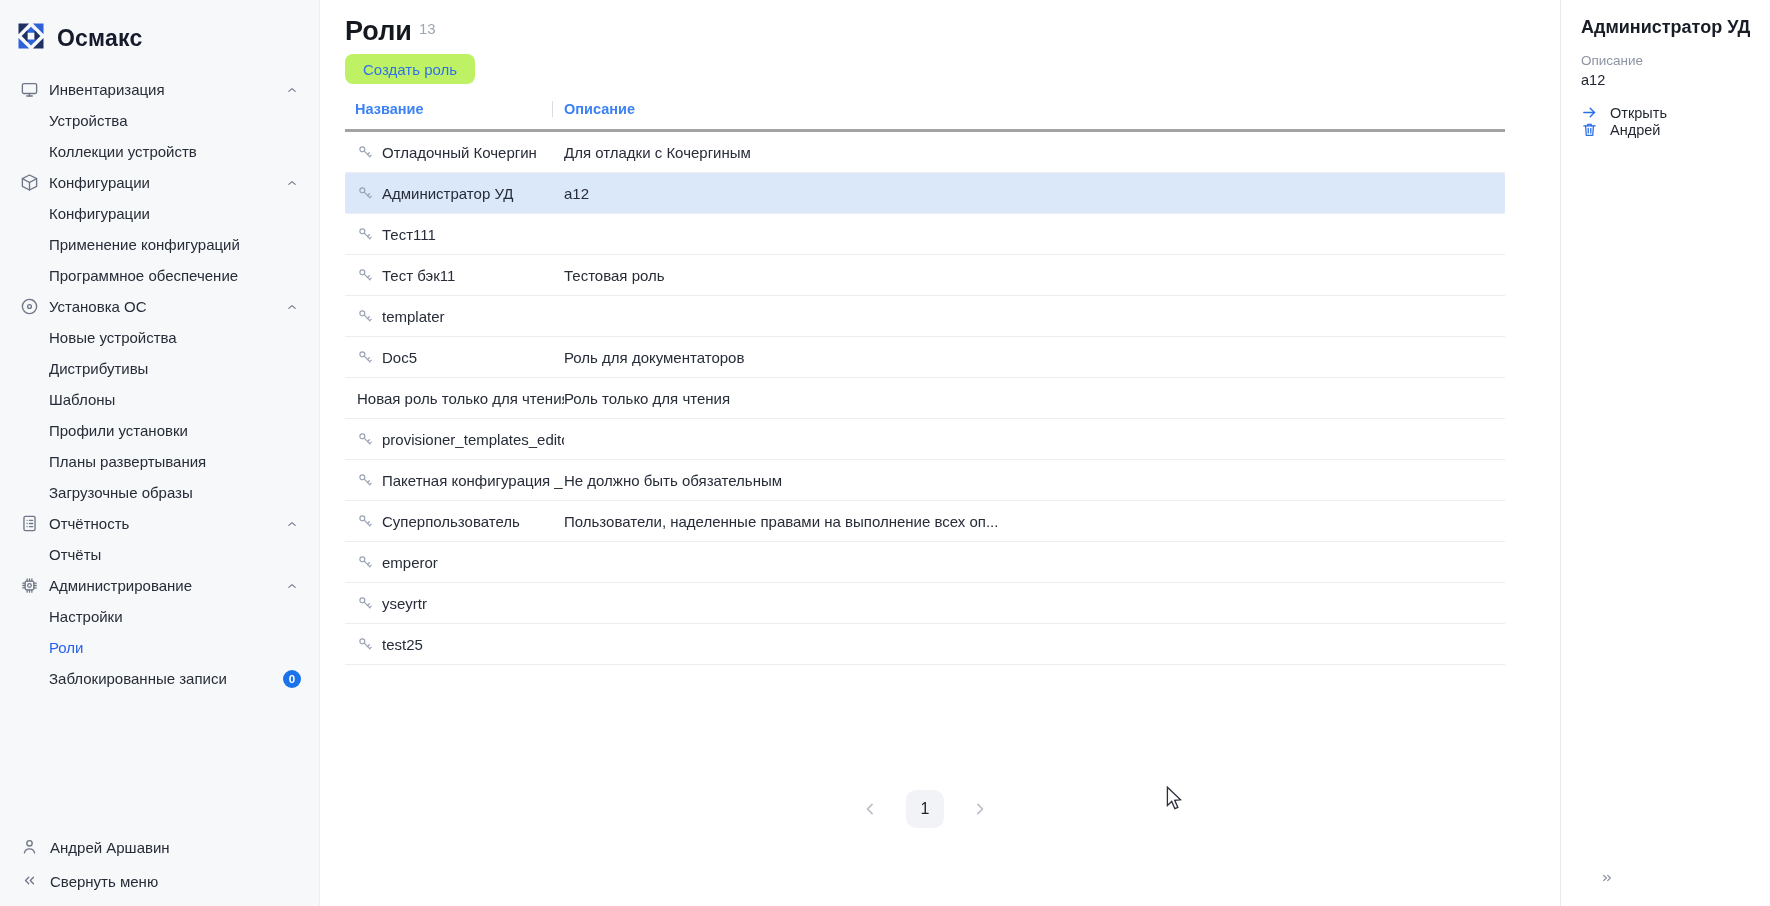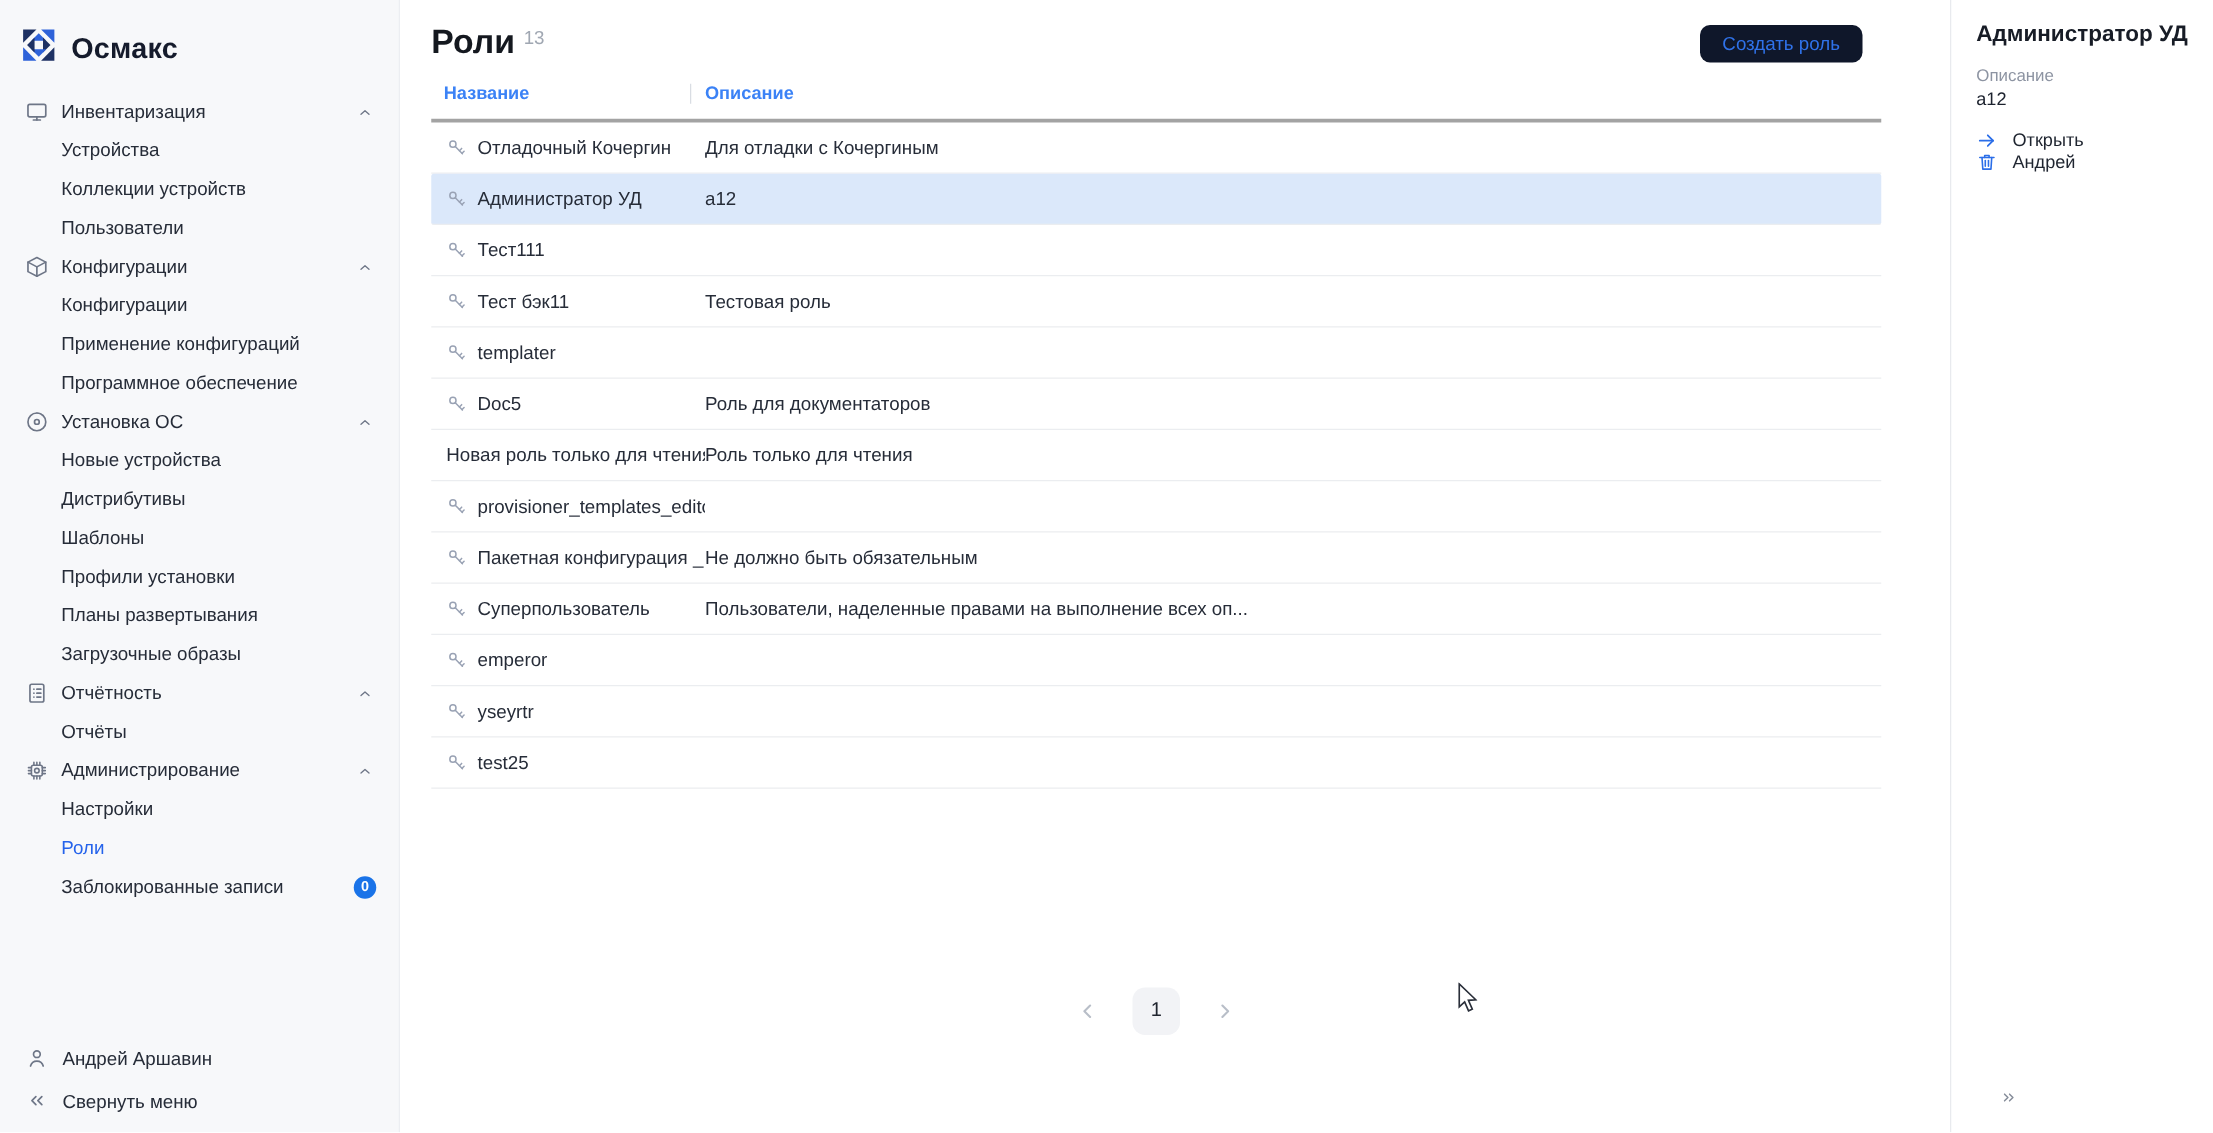--- a/index.html
+++ b/index.html
@@ -22,24 +22,24 @@
   .chev svg{width:14px;height:14px;}
   .nav-sub{display:flex;align-items:center;height:31px;padding:0 18px 0 49px;font-size:15px;color:#262c38;cursor:pointer;}
   .nav-sub.active{color:#2563eb;}
   .badge{margin-left:auto;background:#1a73e8;color:#fff;min-width:18px;height:18px;border-radius:9px;
     font-size:11.5px;font-weight:700;display:flex;align-items:center;justify-content:center;padding:0 5px;}
   .sidebar-footer{margin-top:auto;padding:0 20px 8px;}
   .footer-item{display:flex;align-items:flex-end;gap:11px;height:34px;font-size:15px;color:#262c38;cursor:pointer;}
   .footer-item .nav-ic{color:#6e7687;}
   
   .main{flex:1;position:relative;background:#fff;}
-  .main-header{display:flex;justify-content:space-between;align-items:flex-end;padding:14px 70px 0 25px;}
+  .main-header{display:flex;justify-content:space-between;align-items:flex-start;padding:14px 70px 0 25px;flex-direction:column;}
   .page-title{font-size:27px;font-weight:700;color:#14181f;margin:0;line-height:34px;}
   .page-count{font-size:15px;font-weight:400;color:#a0a7b2;vertical-align:top;position:relative;top:-2px;margin-left:7px;}
-  .create-btn{margin-top:6px;height:30px;padding:0 18px;background:#0f172a;color:#2f72e9;border:none;border-radius:8px;
+  .create-btn{margin-top:6px;height:30px;padding:0 18px;background:#bef264;color:#2f72e9;border:none;border-radius:8px;
     font-size:15px;font-family:inherit;cursor:pointer;}
   
   .table{margin:4px 55px 0 25px;width:1160px;}
   .thead{display:flex;align-items:center;height:44px;border-bottom:3px solid #a3a3a3;font-size:14.5px;font-weight:700;color:#3b82f6;}
   .th-name{width:207px;padding-left:10px;}
   .col-divider{width:1px;height:16px;background:#d9dde3;}
   .th-desc{padding-left:11px;}
   .trow{display:flex;align-items:center;height:41px;border-bottom:1px solid #ebedf0;cursor:pointer;}
   .trow.selected{background:#dbe8fa;border-radius:2px;}
   .cell-name{width:219px;min-width:219px;display:flex;align-items:center;gap:9px;padding-left:12px;overflow:hidden;white-space:nowrap;font-size:15px;color:#262c38;}
@@ -105,24 +105,20 @@
           </span>
      </div>
         <div class="nav-sub">
          <span>Устройства</span>
 
        </div>
         <div class="nav-sub">
          <span>Коллекции устройств</span>
 
        </div>
-        <div class="nav-sub">
-         <span>Пользователи</span>
-
-       </div>
         <div class="nav-section">
        <span class="nav-ic">
             <svg viewBox="0 0 24 24" fill="none" stroke="currentColor" stroke-width="1.7" stroke-linecap="round" stroke-linejoin="round">
               <path d="M12 2.5 21 7.2v9.6L12 21.5 3 16.8V7.2Z"></path>
               <path d="M3 7.2 12 12l9-4.8"></path>
               <path d="M12 12v9.5"></path>
             </svg>
           </span>
        <span class="nav-label">Конфигурации</span>
        <span class="chev">

